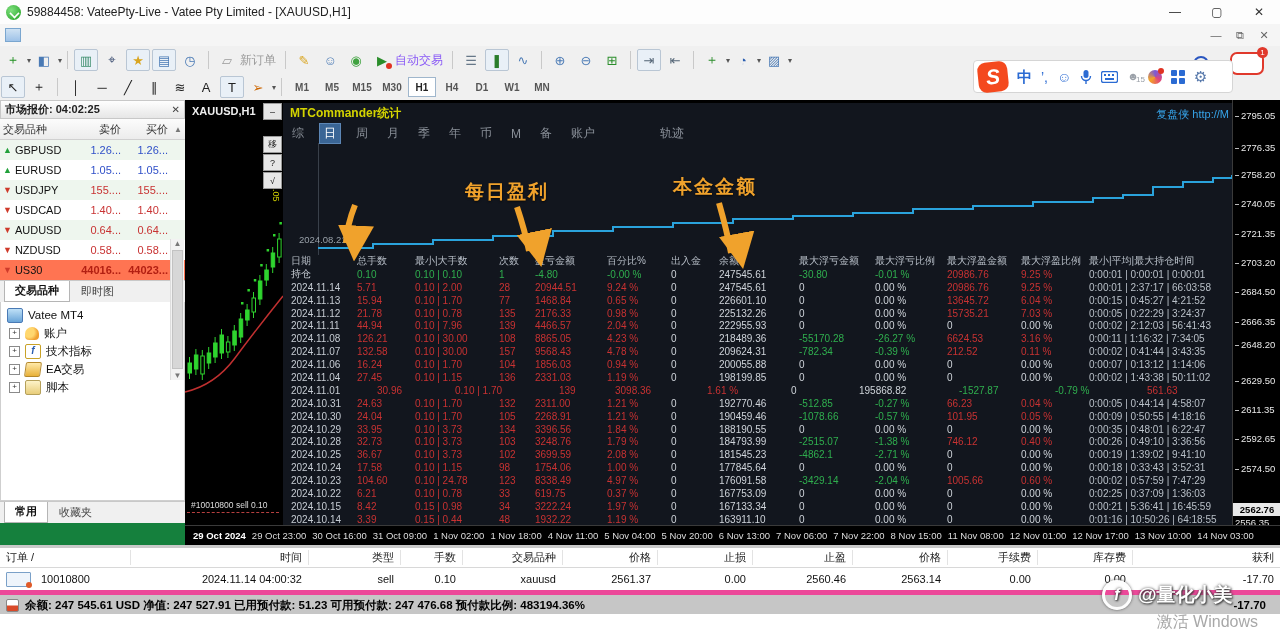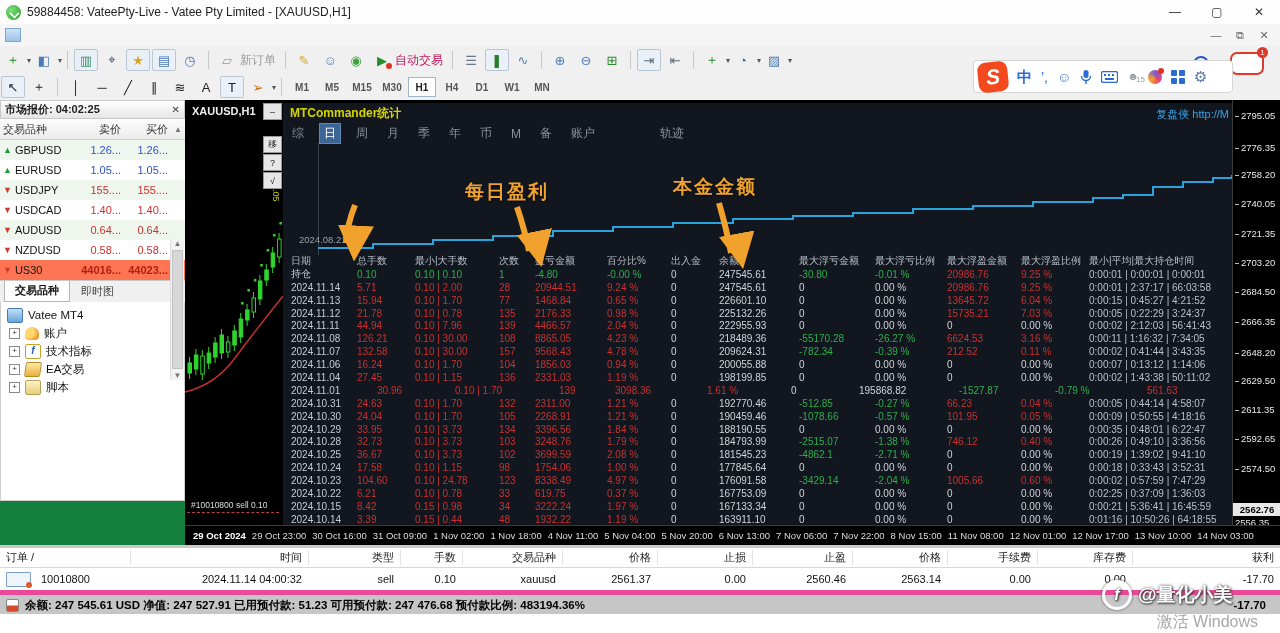--- a/index.html
+++ b/index.html
@@ -170,21 +170,21 @@
       <div class="ticon boxed" style="color: rgb(74, 122, 181);">▤</div>
       <div class="ticon" style="color: rgb(74, 122, 181);">◷</div>
       <div class="tsep"></div>
       <div class="ticon" style="color: rgb(154, 154, 154);">▱</div>
       <div class="tlabel" style="color: rgb(154, 154, 154);">新订单</div>
       <div class="tsep"></div>
       <div class="ticon" style="color: rgb(217, 165, 32);">✎</div>
       <div class="ticon" style="color: rgb(74, 122, 181);">☺</div>
       <div class="ticon" style="color: rgb(63, 162, 63);">◉</div>
       <div class="ticon" style="color: rgb(42, 141, 42);">▶<div class="badge"></div></div>
-      <div class="tlabel" style="color: #be185d;">自动交易</div>
+      <div class="tlabel" style="color: #8b5cf6;">自动交易</div>
       <div class="tsep"></div>
       <div class="ticon" style="color: rgb(102, 119, 136);">☰</div>
       <div class="ticon boxed" style="color: rgb(42, 125, 42);">❚</div>
       <div class="ticon" style="color: rgb(74, 122, 181);">∿</div>
       <div class="tsep"></div>
       <div class="ticon" style="color: rgb(74, 122, 181);">⊕</div>
       <div class="ticon" style="color: rgb(74, 122, 181);">⊖</div>
       <div class="ticon" style="color: rgb(42, 141, 42);">⊞</div>
       <div class="tsep"></div>
       <div class="ticon boxed" style="color: rgb(85, 102, 119);">⇥</div>
@@ -358,20 +358,24 @@
           <div class="expander">+</div>
           <div class="nico experts"></div>
           <div>EA交易</div>
         </div>
         <div class="nav-item child">
           <div class="expander">+</div>
           <div class="nico scripts"></div>
           <div>脚本</div>
         </div>
       </div>
+    <div class="panel-tabs">
+      <div class="ptab active">常用</div>
+      <div class="ptab">收藏夹</div>
+    </div>
   </div>
 
   <div class="chartwrap">
     <div class="mini">
       <svg id="mini-svg" width="98" height="425">
           <line x1="4.5" y1="257" x2="4.5" y2="279" stroke="#2fd42f" stroke-width="1"></line>
           <rect x="3" y="263" width="3.5" height="10" fill="#2fd42f" stroke="#2fd42f"></rect>
           <line x1="10.9" y1="249" x2="10.9" y2="275" stroke="#2fd42f" stroke-width="1"></line>
           <rect x="9.4" y="255" width="3.5" height="14" fill="#2fd42f" stroke="#2fd42f"></rect>
           <line x1="17.3" y1="250" x2="17.3" y2="280" stroke="#2fd42f" stroke-width="1"></line>
@@ -773,21 +777,21 @@
 
     <div class="paxis" id="price-axis">
         <div class="ptick" style="top: 10px;">2795.05</div>
         <div class="ptick" style="top: 42px;">2776.35</div>
         <div class="ptick" style="top: 68.8px;">2758.20</div>
         <div class="ptick" style="top: 98.2px;">2740.05</div>
         <div class="ptick" style="top: 127.6px;">2721.35</div>
         <div class="ptick" style="top: 157px;">2703.20</div>
         <div class="ptick" style="top: 186.4px;">2684.50</div>
         <div class="ptick" style="top: 215.8px;">2666.35</div>
-        <div class="ptick" style="top: 247px;">2648.20</div>
+        <div class="ptick" style="top: 239px;">2648.20</div>
         <div class="ptick" style="top: 274.6px;">2629.50</div>
         <div class="ptick" style="top: 304px;">2611.35</div>
         <div class="ptick" style="top: 333.4px;">2592.65</div>
         <div class="ptick" style="top: 362.8px;">2574.50</div>
         <div class="pcur">2562.76</div>
         <div class="plast">2556.35</div>
       </div>
 
     <div class="taxis" id="time-axis">
         <span>29 Oct 2024</span>

